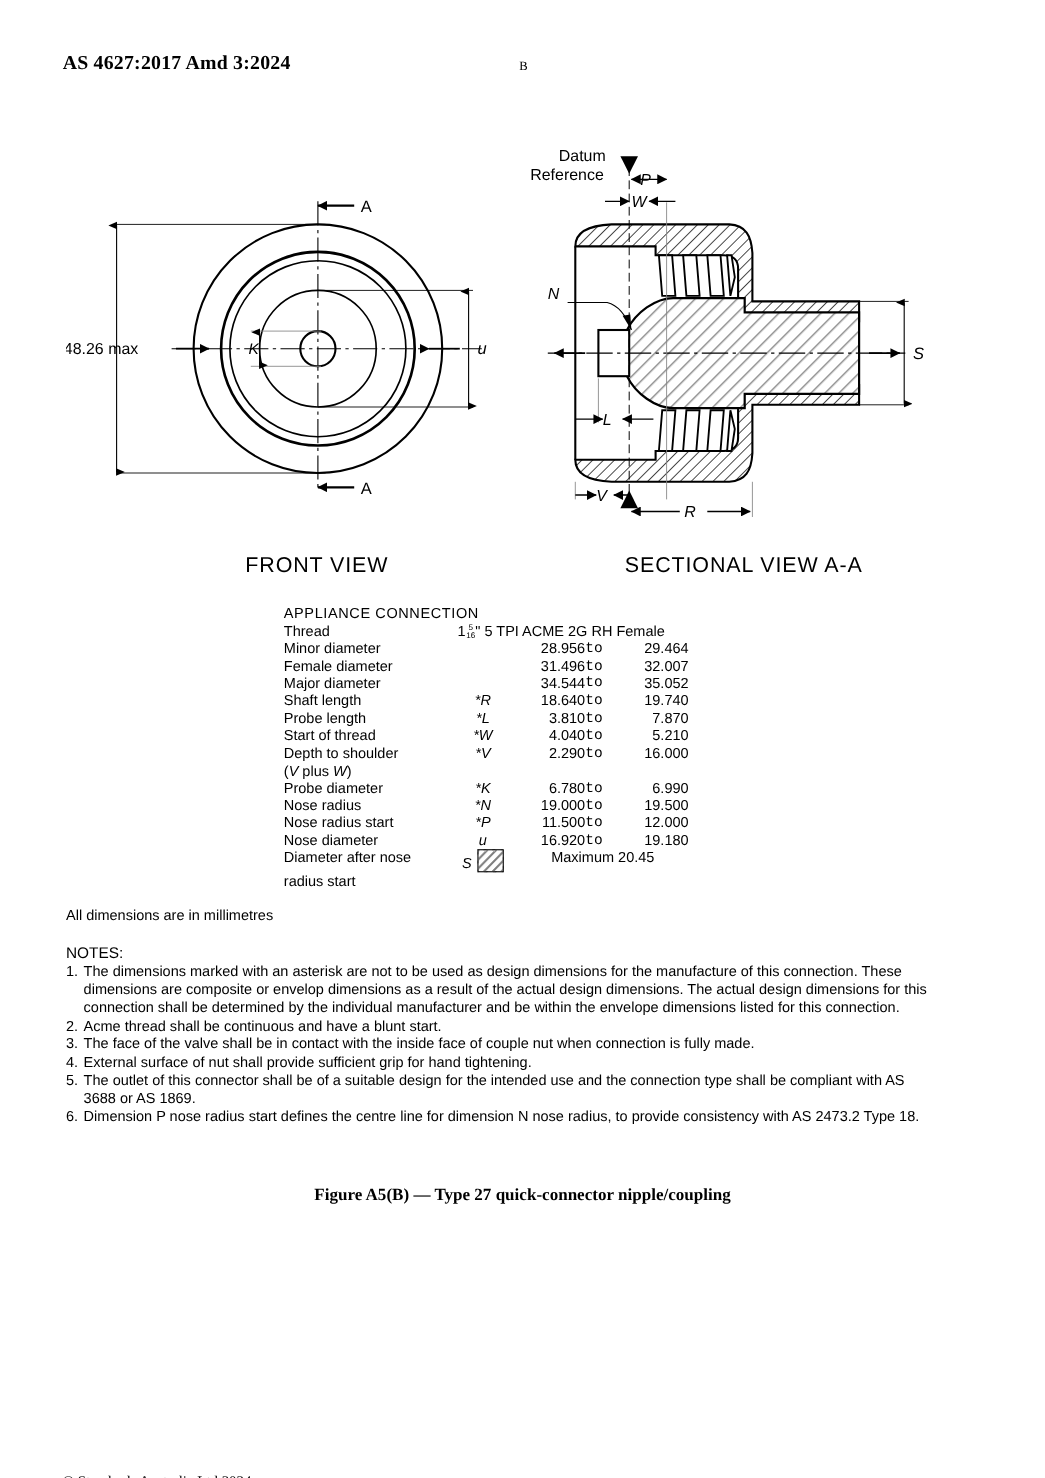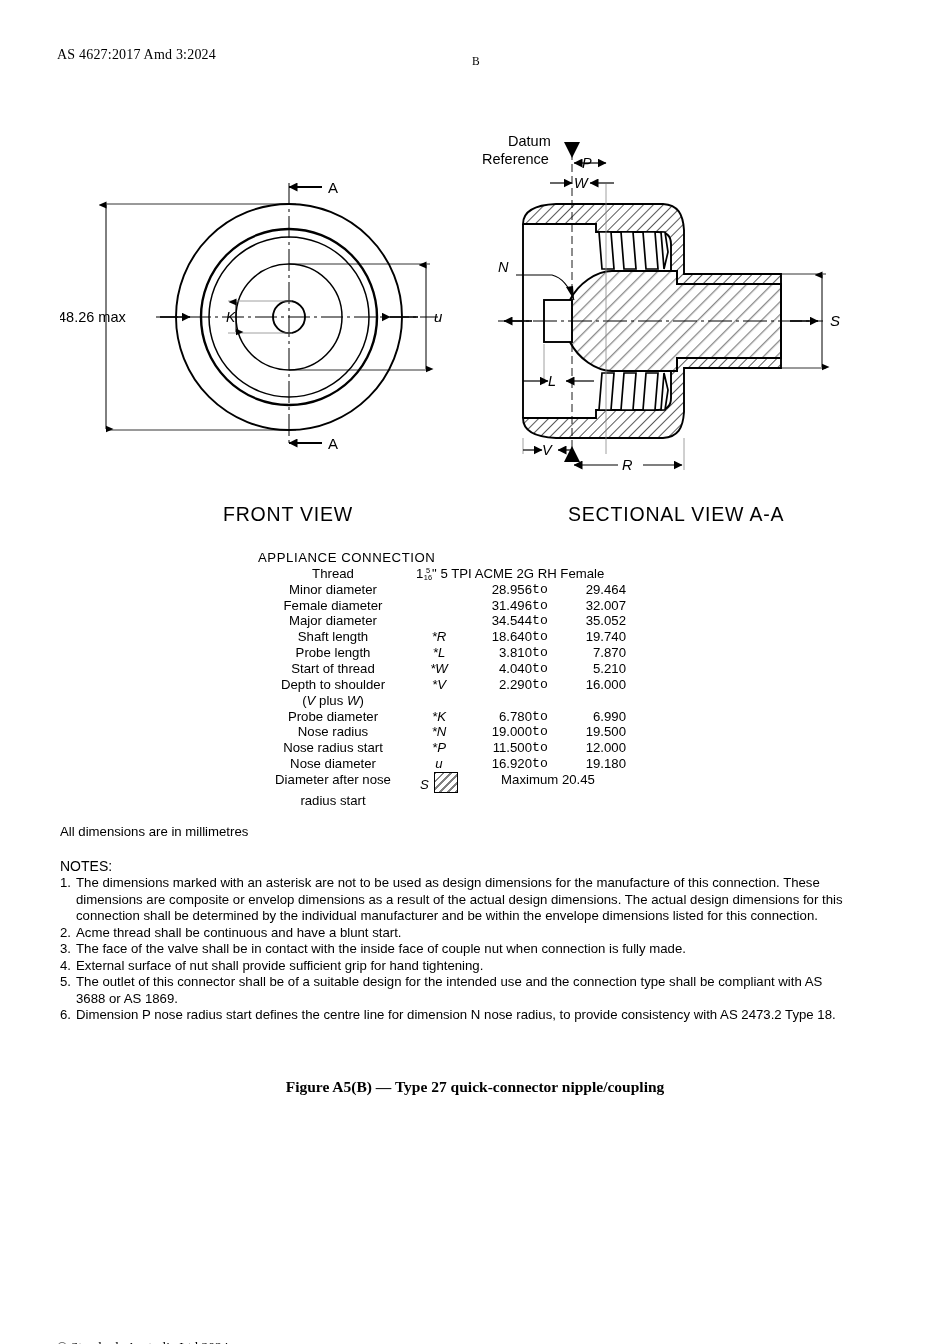--- a/index.html
+++ b/index.html
@@ -10,21 +10,21 @@
     color:#000000;
     position:relative;
     overflow:hidden;
   }
   .page { position:relative; width:950px; height:1344px; }
 
   
   .hdr-left {
     position:absolute; left:57px; top:47px;
     font-family:"Liberation Serif", serif;
-    font-size:14px; letter-spacing:.2px;
+    font-size:18px; letter-spacing:.2px;font-weight:bold;
   }
   .hdr-b {
     position:absolute; left:472px; top:55px;
     font-family:"Liberation Serif", serif;
     font-size:11.5px;
   }
   .footer {
     position:absolute; left:57px; top:1339px;
     font-family:"Liberation Serif", serif;
     font-size:13.5px;
@@ -50,21 +50,21 @@
     font-size:13.2px;
     line-height:15.85px;
     white-space:nowrap;
   }
   .spec-heading { letter-spacing:.55px; }
   .spec-table { border-collapse:collapse; }
   .spec-table td {
     padding:0; font-size:13.2px; height:15.85px;
     vertical-align:top; line-height:15.85px;
   }
-  .c-label { width:150px; text-align:center; }
+  .c-label { width:150px; text-align:left; }
   .c-sym   { width:62px; text-align:center; font-style:italic; }
   .c-lo    { width:62px; text-align:right; }
   .c-to    { width:32px; text-align:left;font-family:Liberation Mono, monospace; }
   .c-hi    { width:62px; text-align:right; }
   .c-span  { text-align:center; }
   .sub-line { padding-left:14px; }
   .sym-plain { font-style:normal; }
   .ital { font-style:italic; }
 
   

